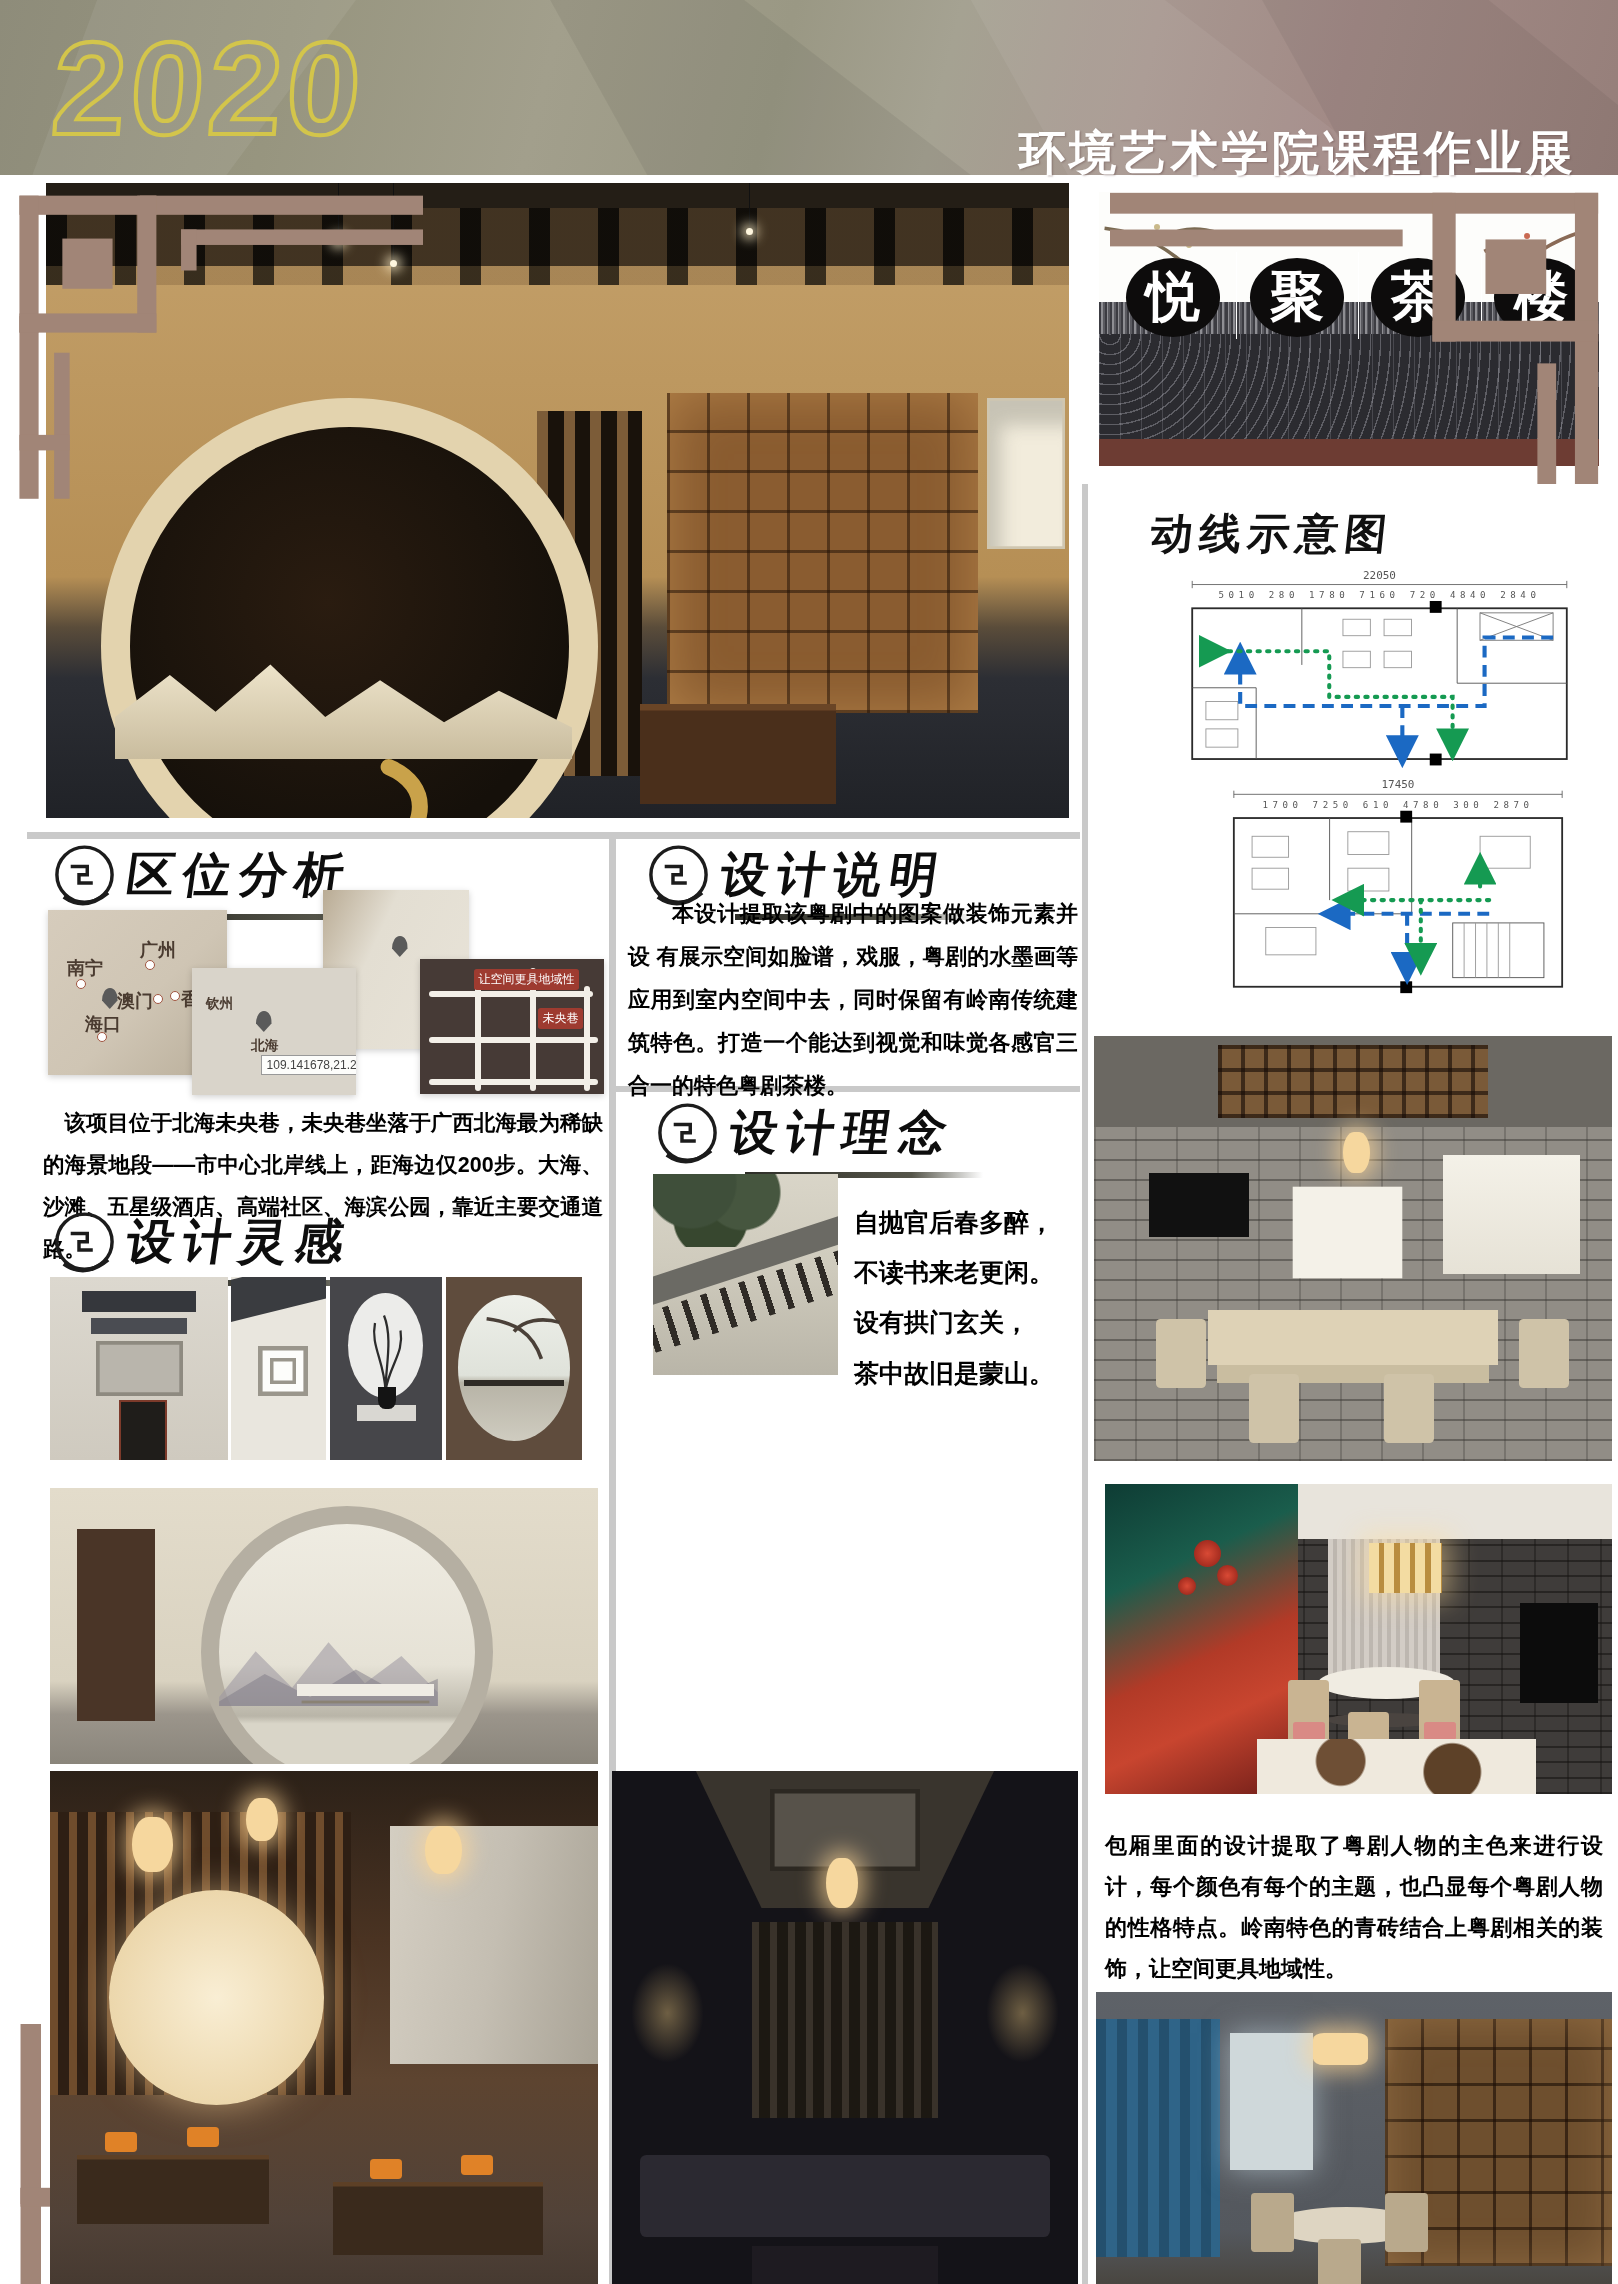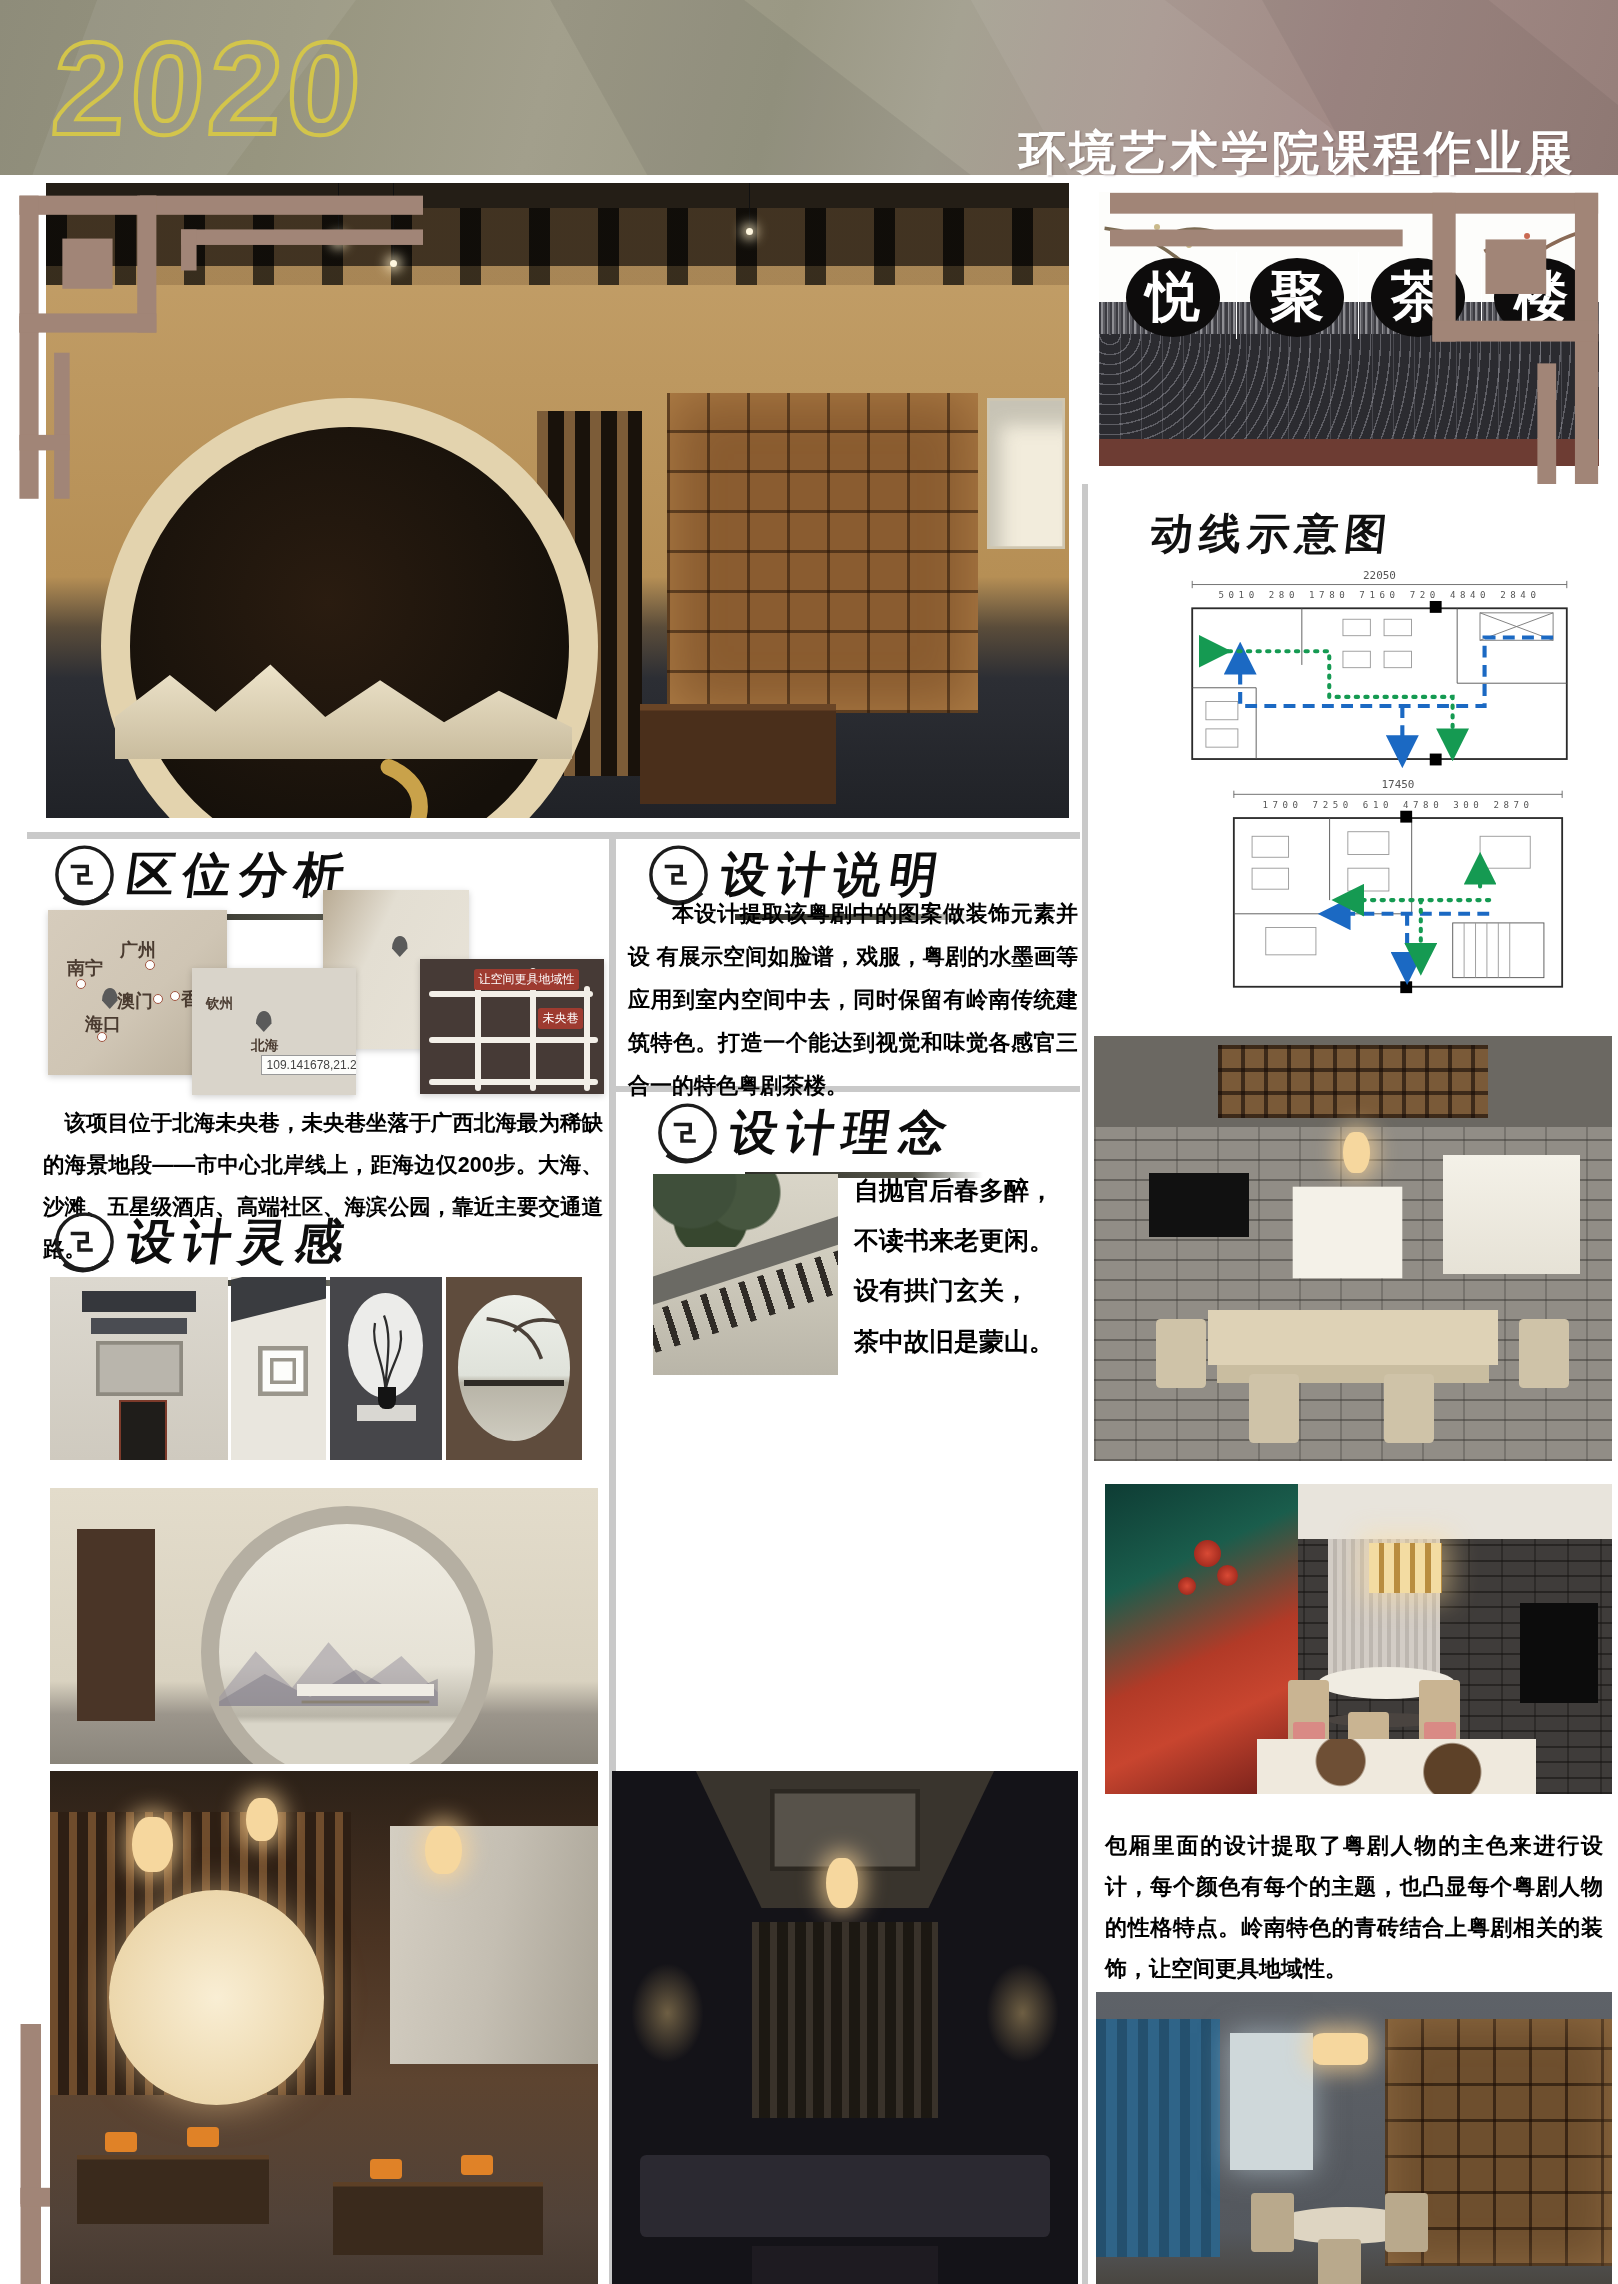--- a/index.html
+++ b/index.html
@@ -102,21 +102,21 @@
   .redpill{position:absolute;background:#9e3b30;color:#fff;font-size:12px;padding:1.8px 4.6px;border-radius:2.7px;white-space:nowrap;}
   #coordbox{position:absolute;left:69px;top:87px;background:#fdfdfb;border:0.9px solid #999;
        font-size:12px;color:#444;padding:1.8px 4.6px;}
 
   
   .cn-body{font-weight:bold;color:#000;text-align:justify;}
   #loc-body{left:43px;top:1102px;width:560px;font-size:21.5px;line-height:42px;text-indent:1em;}
   #desc-body{left:628px;top:892px;width:450px;font-size:22px;line-height:43px;text-indent:2em;}
   #main-par{left:614px;top:1386px;width:464px;font-size:22px;line-height:42px;text-indent:2em;}
   #box-par{left:1105px;top:1825px;width:498px;font-size:22px;line-height:41px;}
-  .poem-line{position:absolute;left:854px;font-size:25px;font-weight:bold;color:#000;white-space:nowrap;}
+  .poem-line{position:absolute;left:854px;font-size:25px;font-weight:bold;color:#000;white-space:nowrap;margin-top:32px;}
 
   
   #insp1{left:50px;top:1277px;width:178px;height:183px;background:linear-gradient(#dcd8cf,#cfcabf);}
   #insp2{left:231px;top:1277px;width:95px;height:183px;background:#e9e6de;}
   #insp3{left:330px;top:1277px;width:112px;height:183px;background:#46464a;}
   #insp4{left:446px;top:1277px;width:136px;height:183px;background:#5f4c3d;}
 
   
   #concept-img{left:653px;top:1174px;width:185px;height:201px;background:linear-gradient(#d9d5c8 0%,#cfcbbd 45%,#b9b5a8 100%);}
 
@@ -414,21 +414,21 @@
       <path d="M20,78 C40,92 60,92 84,72" fill="none" stroke="#1c1c1c" stroke-width="6"></path>
     </svg>
     <div class="sec-title">区位分析</div>
   </div>
   <div class="abs sec-bar" style="left:142px;top:914px;width:256px;"></div>
 
   <div id="map1" class="abs map ph">
     <div class="mdot" style="left:28px;top:69px;"></div>
     <span class="mlabel" style="left:19px;top:46px;">南宁</span>
     <div class="mdot" style="left:97px;top:50px;"></div>
-    <span class="mlabel" style="left:72px;top:28px;">广州</span>
+    <span class="mlabel" style="left:92px;top:28px;">广州</span>
     <div class="mdot" style="left:105px;top:84px;"></div>
     <span class="mlabel" style="left:69px;top:79px;">澳门</span>
     <div class="mdot" style="left:122px;top:81px;"></div>
     <span class="mlabel" style="left:133px;top:77px;">香港</span>
     <div class="mdot" style="left:49px;top:122px;"></div>
     <span class="mlabel" style="left:37px;top:102px;">海口</span>
     <div class="mpin" style="left:54px;top:78px;"></div>
   </div>
   <div id="map2" class="abs map ph">
     <span class="mlabel" style="left:13.7px;top:27px;font-size:13.7px;">钦州</span>

